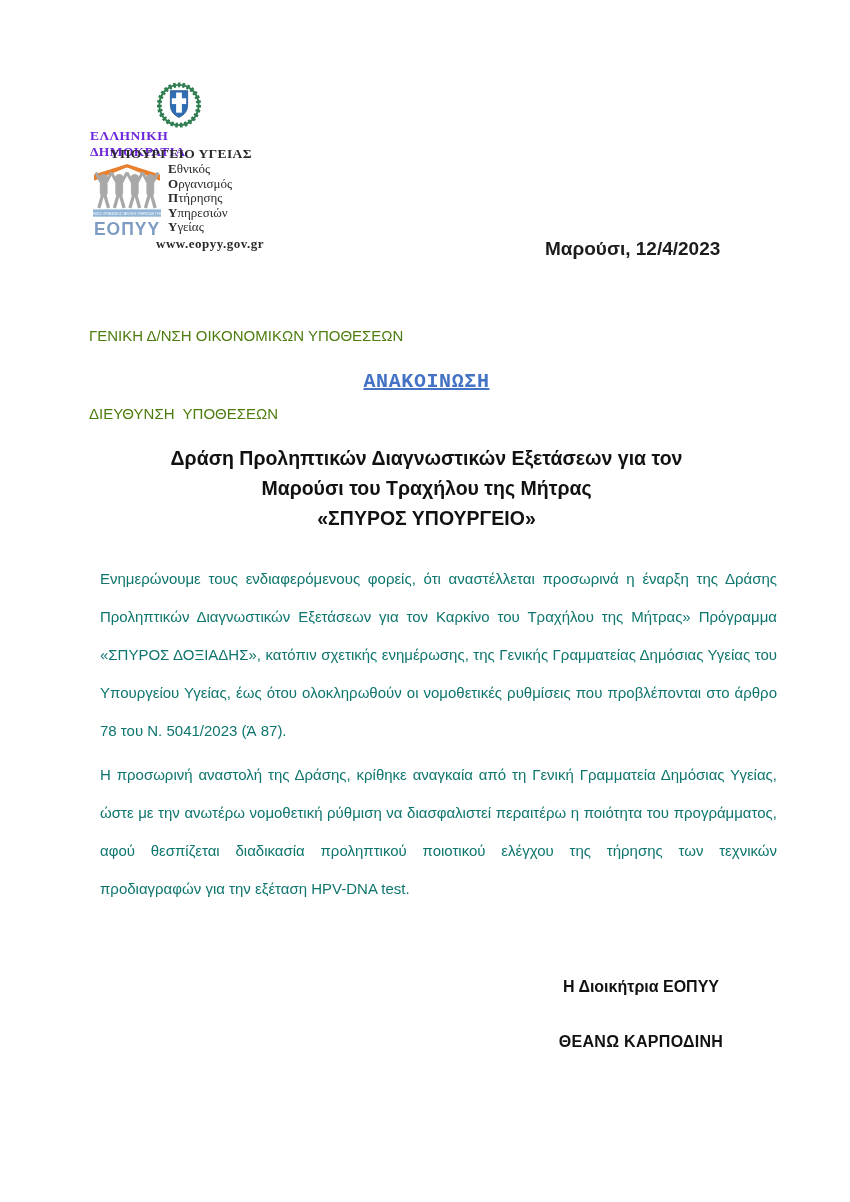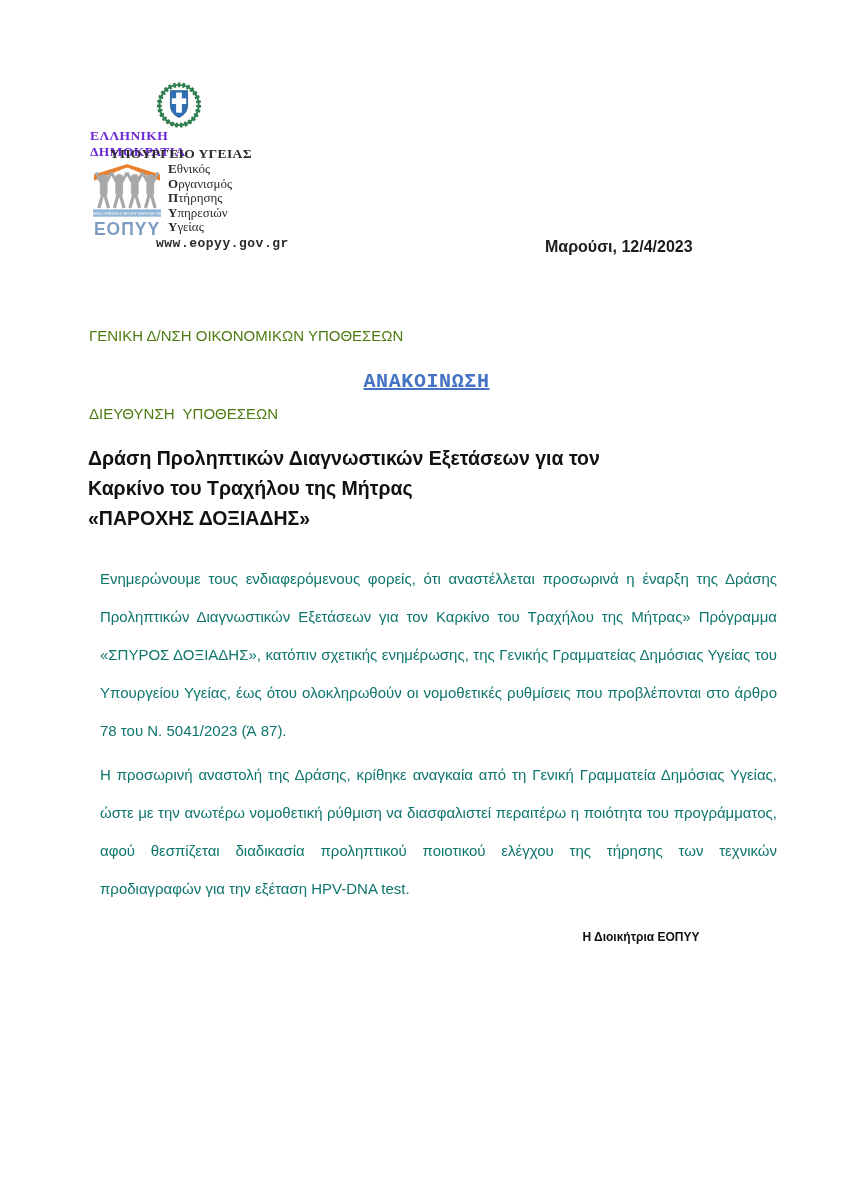--- a/index.html
+++ b/index.html
@@ -35,29 +35,29 @@
 
   .org-name {
     position: absolute; left: 168px; top: 162px;
     font-family: "Liberation Serif", serif;
     font-size: 13px; line-height: 14.6px; color: #2b2b2b;
   }
   .org-name b { font-weight: bold; }
 
   .website {
     position: absolute; left: 156px; top: 236px;
-    font-family: Liberation Mono, monospace;
+    font-family: Liberation Serif, serif;
     font-weight: bold; font-size: 13px; color: #2b2b2b;
     letter-spacing: 0.5px;
     text-align: center;
   }
 
   .date-line {
     position: absolute; left: 545px; top: 238px;
-    font-size: 16px; font-weight: bold; color: #1c1c1c;
+    font-size: 19px; font-weight: bold; color: #1c1c1c;
   }
 
   .dept {
     position: absolute; left: 89px; top: 271px;
     font-size: 15px; line-height: 26px; color: #4d7c0f;
     white-space: pre;
   }
 
   
   .heading {
@@ -65,37 +65,38 @@
     text-align: center;
     font-size: 20px; font-weight: bold;
     color: #4472c4;
     text-decoration: underline;
     letter-spacing: 0.6px;
     font-family: Liberation Mono, monospace;
   }
 
   .doc-title {
     position: absolute; left: 88px; top: 443px; width: 677px;
+    text-align: center;
     font-size: 19.5px; font-weight: bold; line-height: 30px;
     color: #111;
   }
 
   .body-par {
     position: absolute; left: 88px; width: 677px;
     margin: 12px;
     font-size: 15px; line-height: 38px;
     text-align: justify;
     color: #0f766e;
   }
   .p1 { top: 548px; }
   .p2 { top: 744px; }
 
   
   .signature { position: absolute; left: 516px; top: 930px; width: 250px; text-align: center; }
-  .sig-role { font-size: 12px; font-weight: bold; color: #111; }
+  .sig-role { font-size: 16px; font-weight: bold; color: #111; margin-top: 48px; }
   .sig-name { margin-top: 37px; font-size: 16px; font-weight: bold; color: #111; letter-spacing: 0.3px; }
 </style>
 </head>
 <body>
 
 <div class="page">
 
   <svg class="emblem" viewBox="0 0 64 48" aria-hidden="true">
     <ellipse cx="32" cy="24" rx="20.5" ry="21" fill="none" stroke="#2E7D4F" stroke-width="2"></ellipse>
     <ellipse cx="32" cy="24" rx="20.5" ry="21" fill="none" stroke="#2E7D4F" stroke-width="5" stroke-dasharray="2.6 2.2"></ellipse>
@@ -154,24 +155,25 @@
 
   <div class="dept">
     <div>ΓΕΝΙΚΗ Δ/ΝΣΗ ΟΙΚΟΝΟΜΙΚΩΝ ΥΠΟΘΕΣΕΩΝ</div>
     <div>ΔΙΕΥΘΥΝΣΗ  ΥΠΟΘΕΣΕΩΝ</div>
   </div>
 
   <div class="heading">ΑΝΑΚΟΙΝΩΣΗ</div>
 
   <div class="doc-title">
     <div>Δράση Προληπτικών Διαγνωστικών Εξετάσεων για τον</div>
-    <div>Καρκίνο του Τραχήλου της Μήτρας</div>
-    <div>«ΠΑΡΟΧΗΣ ΔΟΞΙΑΔΗΣ»</div>
+    <div>Μαρούσι του Τραχήλου της Μήτρας</div>
+    <div>«ΣΠΥΡΟΣ ΥΠΟΥΡΓΕΙΟ»</div>
   </div>
 
   <p class="body-par p1">Ενημερώνουμε τους ενδιαφερόμενους φορείς, ότι αναστέλλεται προσωρινά η έναρξη της Δράσης Προληπτικών Διαγνωστικών Εξετάσεων για τον Καρκίνο του Τραχήλου της Μήτρας» Πρόγραμμα «ΣΠΥΡΟΣ ΔΟΞΙΑΔΗΣ», κατόπιν σχετικής ενημέρωσης, της Γενικής Γραμματείας Δημόσιας Υγείας του Υπουργείου Υγείας, έως ότου ολοκληρωθούν οι νομοθετικές ρυθμίσεις που προβλέπονται στο άρθρο 78 του Ν. 5041/2023 (Ά 87).</p>
   <p class="body-par p2">Η προσωρινή αναστολή της Δράσης, κρίθηκε αναγκαία από τη Γενική Γραμματεία Δημόσιας Υγείας, ώστε με την ανωτέρω νομοθετική ρύθμιση να διασφαλιστεί περαιτέρω η ποιότητα του προγράμματος, αφού θεσπίζεται διαδικασία προληπτικού ποιοτικού ελέγχου της τήρησης των τεχνικών προδιαγραφών για την εξέταση HPV-DNA test.</p>
 
   <div class="signature">
     <div class="sig-role">Η Διοικήτρια ΕΟΠΥΥ</div>
+    <div class="sig-name">ΘΕΑΝΩ ΚΑΡΠΟΔΙΝΗ</div>
   </div>
 
 </div>
 
 </body></html>

